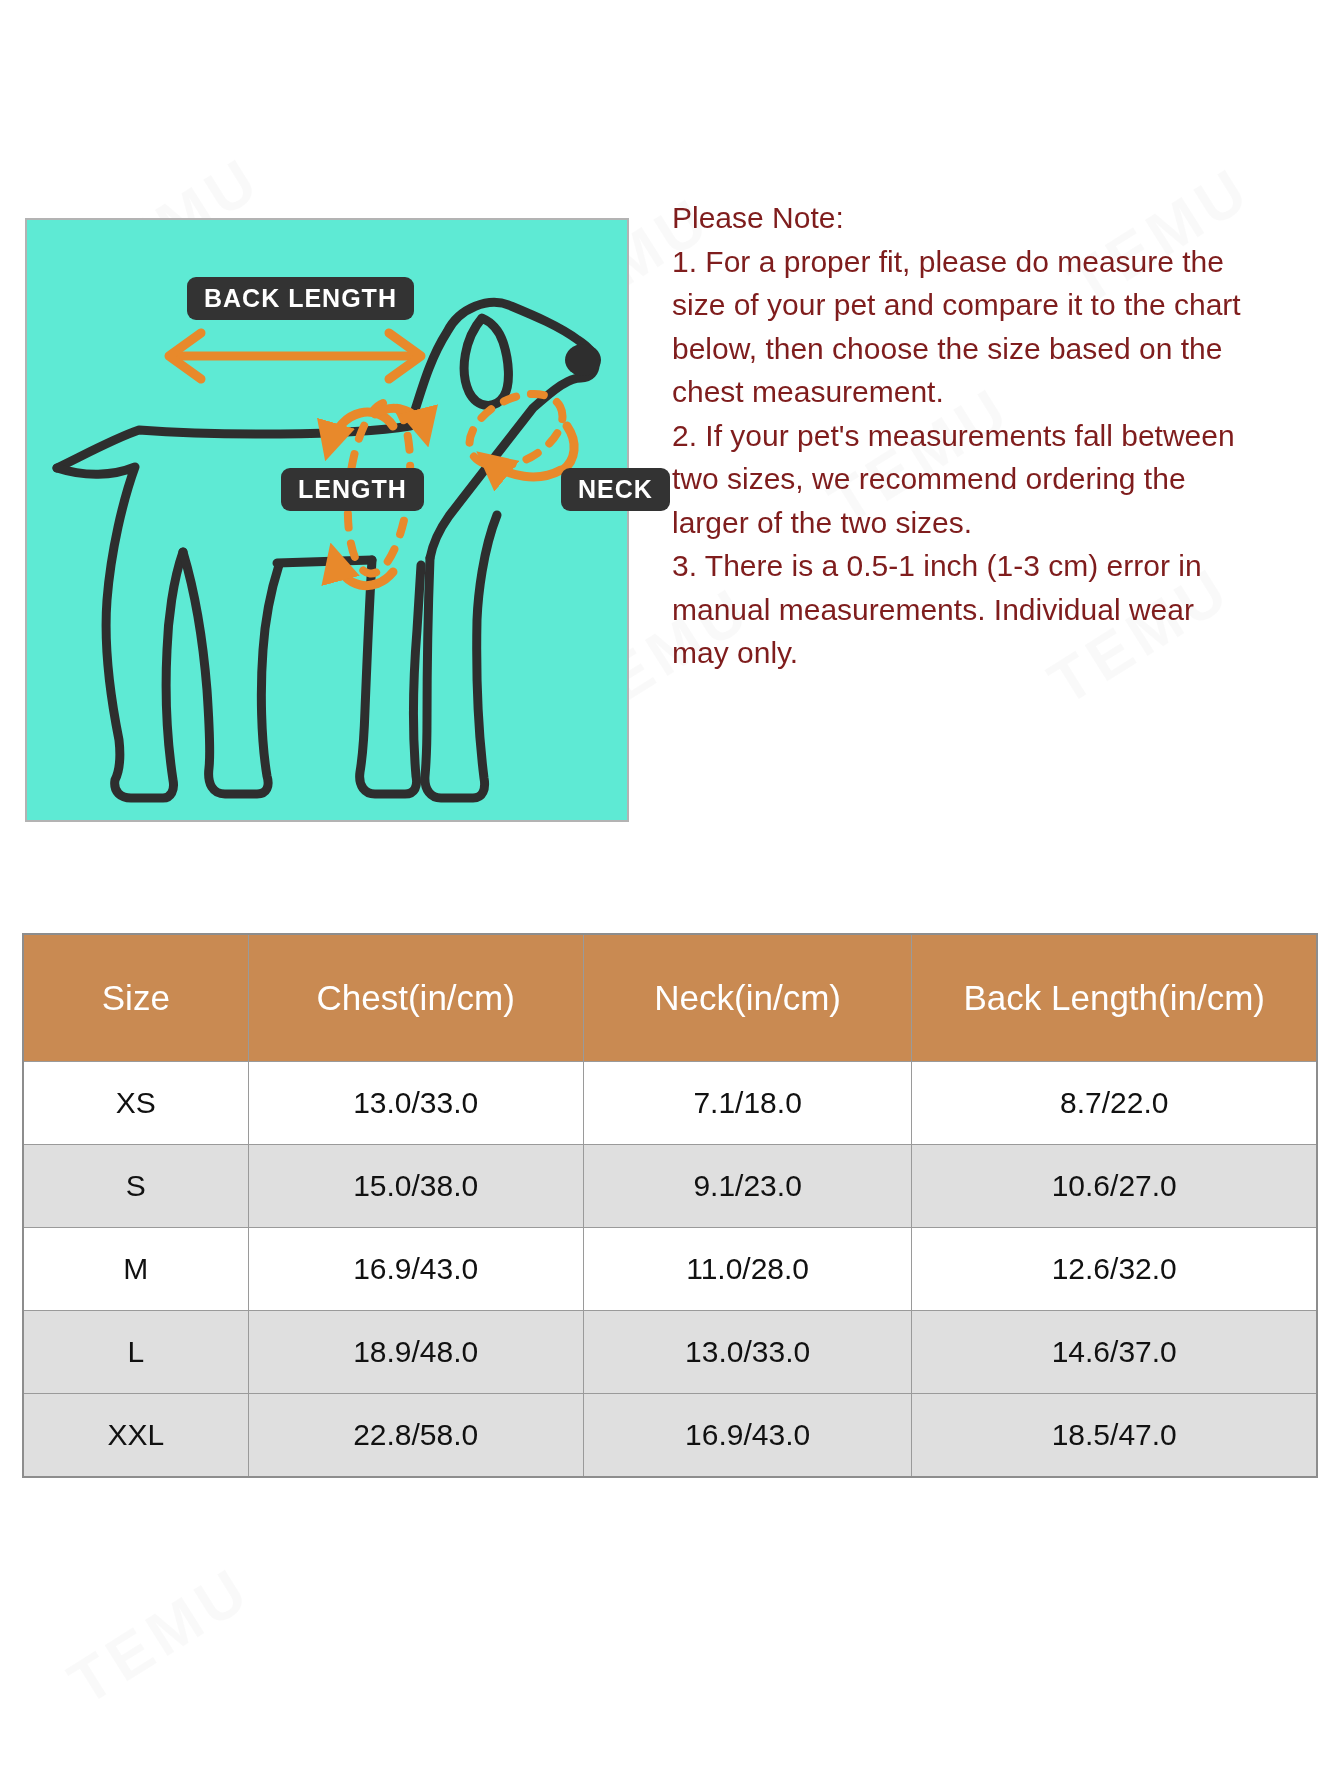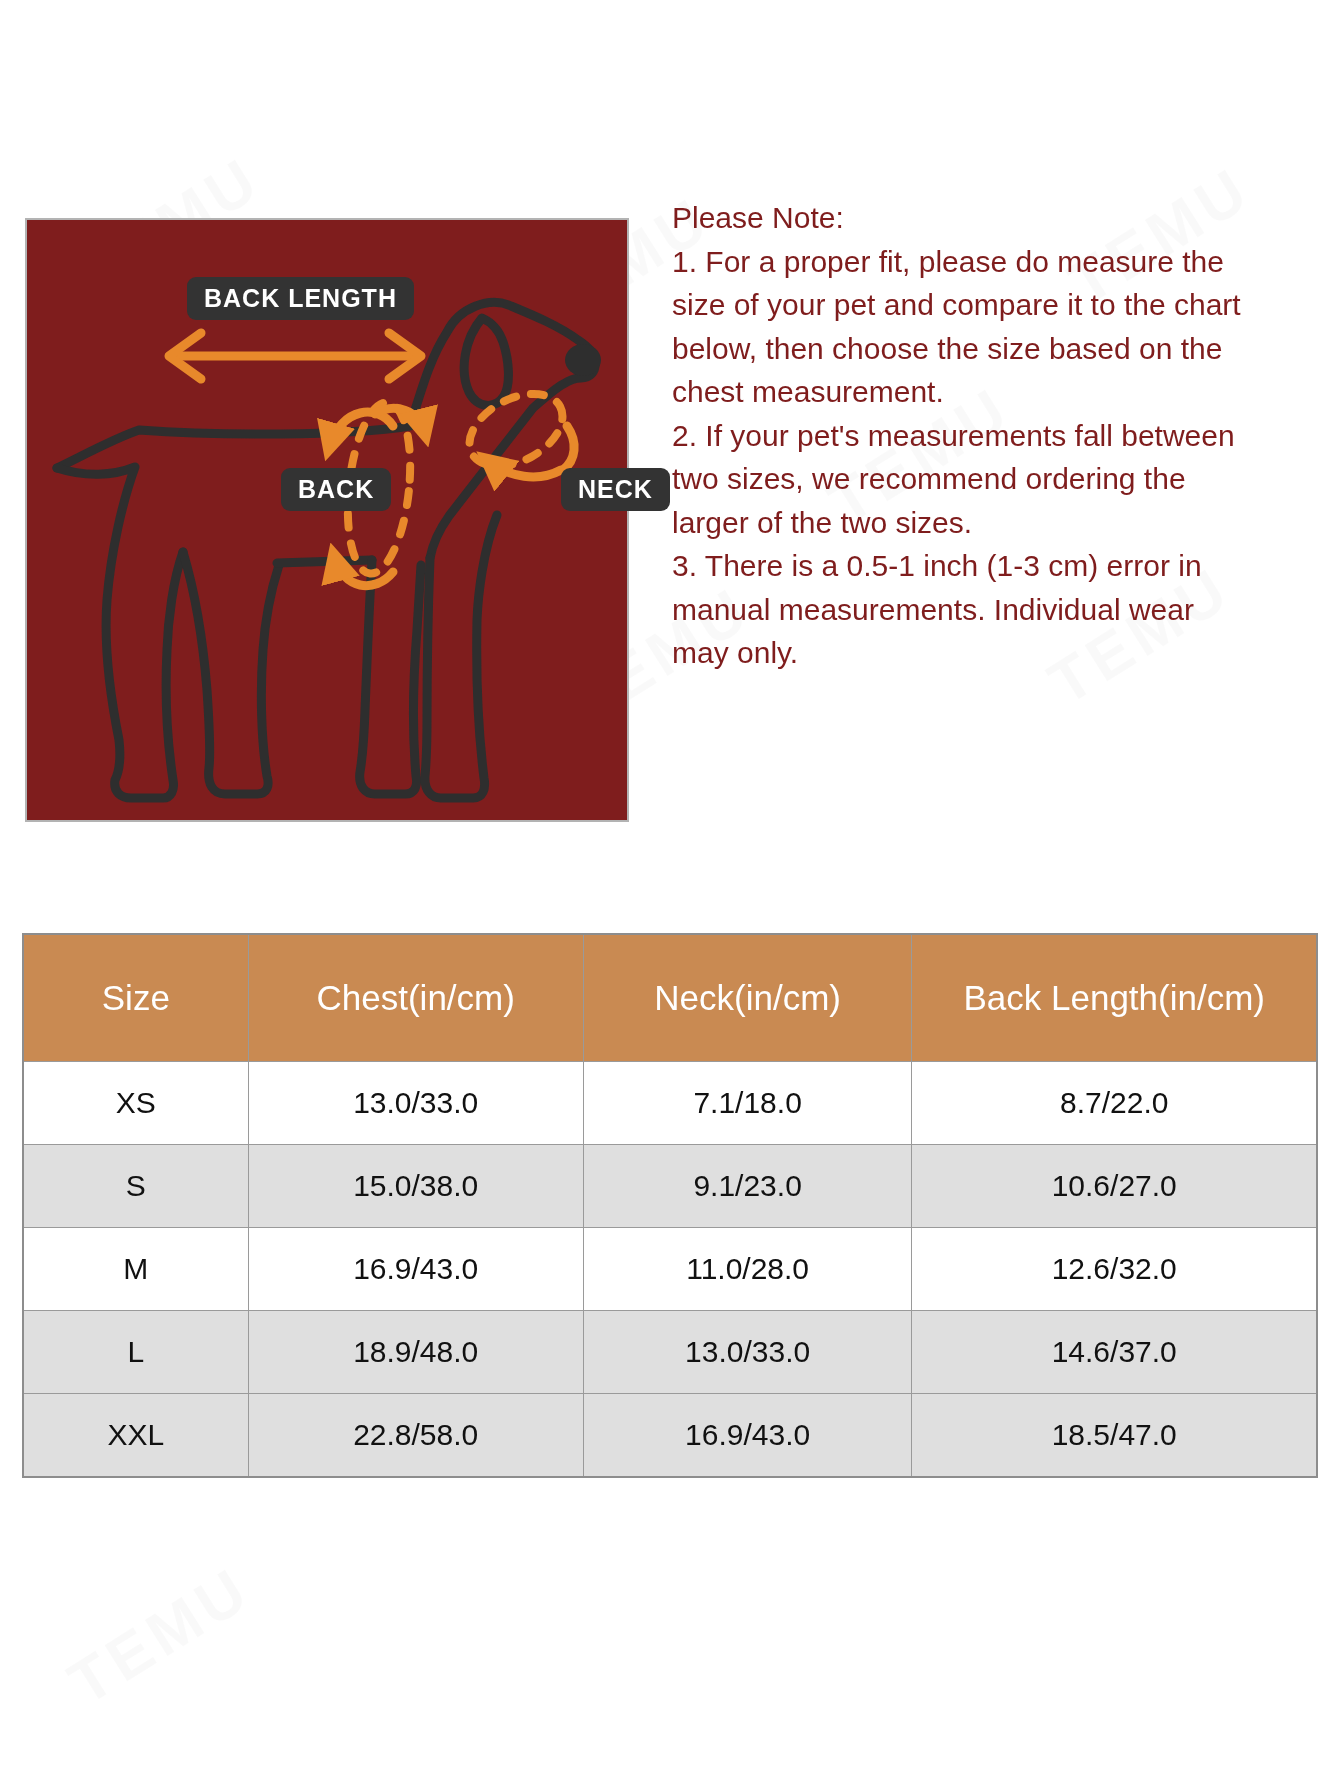--- a/index.html
+++ b/index.html
@@ -22,21 +22,21 @@
     transform:rotate(-32deg);
     user-select:none;
     white-space:nowrap;
   }
   
   .diagram-box{
     position:absolute;
     left:25px;top:218px;
     width:604px;height:604px;
     border:2px solid #b3b3b3;
-    background:#7f1d1d;
+    background:#5eead4;
     box-sizing:border-box;
   }
   .diagram-box svg{position:absolute;left:0;top:0;}
   .diag-label{
     position:absolute;
     background:#333333;
     color:#ffffff;
     font-weight:bold;
     font-size:25px;
     letter-spacing:1px;
@@ -190,21 +190,21 @@
         <path d="M 348 194 C 368 182, 392 190, 398 214" marker-end="url(#oarrow)"></path>
         <path d="M 366 352 C 348 374, 316 370, 307 336" marker-end="url(#oarrow)"></path>
 
         <ellipse cx="489" cy="210" rx="50" ry="31" transform="rotate(-28 489 210)" stroke-width="8" stroke-dasharray="13 15"></ellipse>
         <path d="M 540 206 C 551 222, 549 240, 536 250"></path>
         <path d="M 534 250 C 512 262, 482 258, 460 240" marker-end="url(#oarrow)"></path>
       </g>
     </svg>
 
     <div class="diag-label lbl-backlength">BACK LENGTH</div>
-    <div class="diag-label lbl-chest">BACK</div>
+    <div class="diag-label lbl-chest">LENGTH</div>
     <div class="diag-label lbl-neck">NECK</div>
   </div>
 
   <div class="note-block">
     <div class="note-line">Please Note:</div>
     <div class="note-line">1. For a proper fit, please do measure the</div>
     <div class="note-line">size of your pet and compare it to the chart</div>
     <div class="note-line">below, then choose the size based on the</div>
     <div class="note-line">chest measurement.</div>
     <div class="note-line">2. If your pet's measurements fall between</div>

